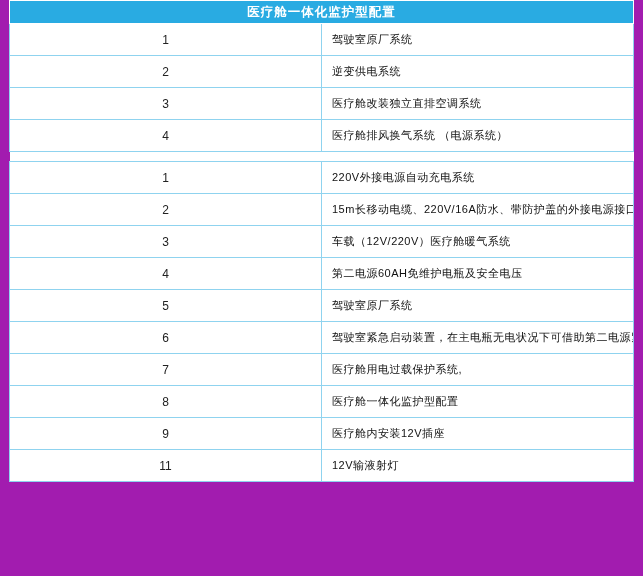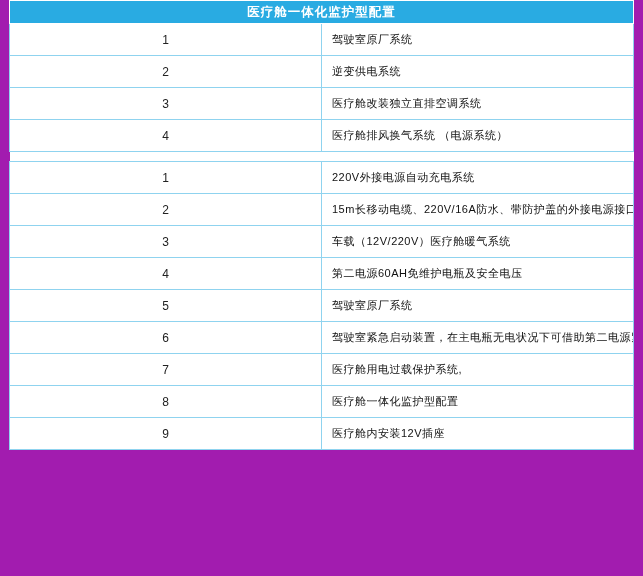--- a/index.html
+++ b/index.html
@@ -128,16 +128,20 @@
         <td class="label">医疗舱用电过载保护系统,</td>
       </tr>
       <tr class="row">
         <td class="num">8</td>
         <td class="label">医疗舱一体化监护型配置</td>
       </tr>
       <tr class="row">
         <td class="num">9</td>
         <td class="label">医疗舱内安装12V插座</td>
       </tr>
+      <tr class="row">
+        <td class="num">11</td>
+        <td class="label">12V输液射灯</td>
+      </tr>
     </tbody>
   </table>
 
 </div>
 
 </body></html>

